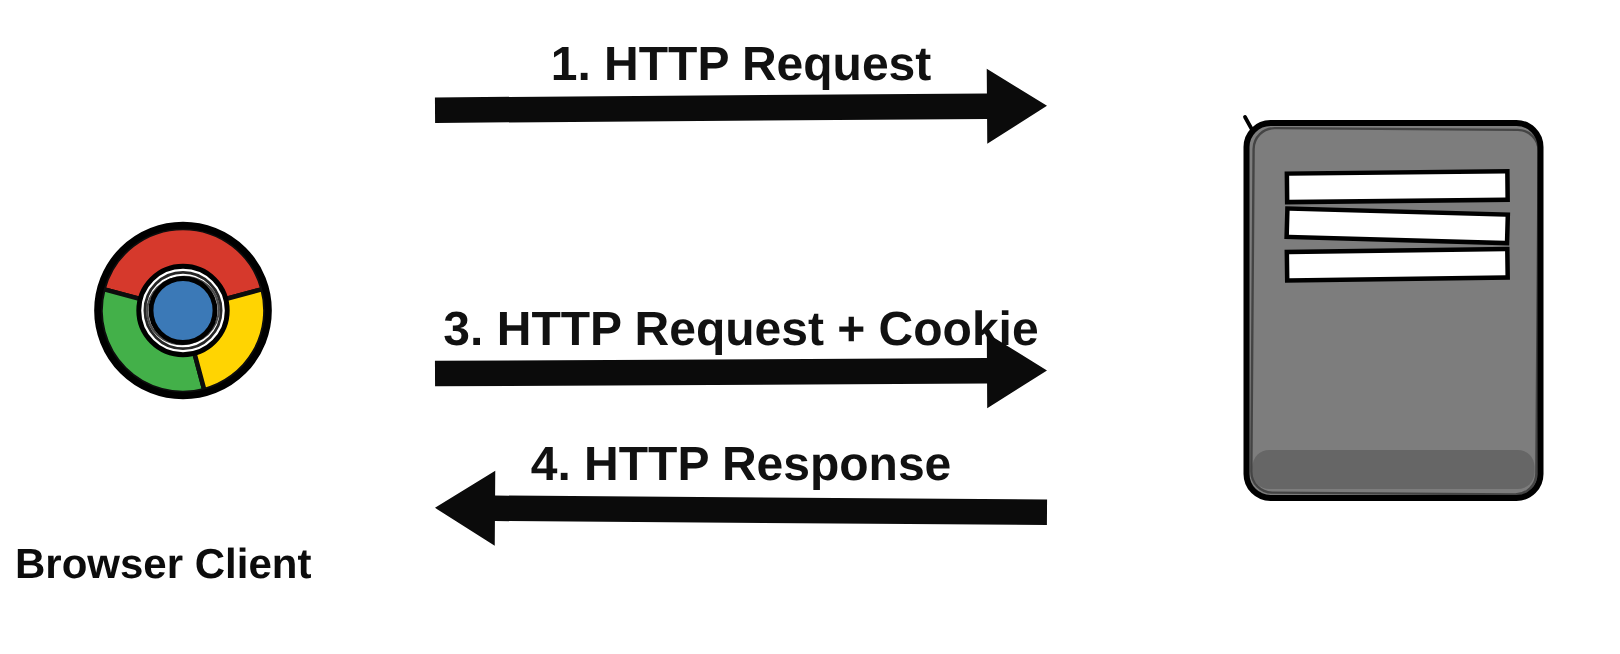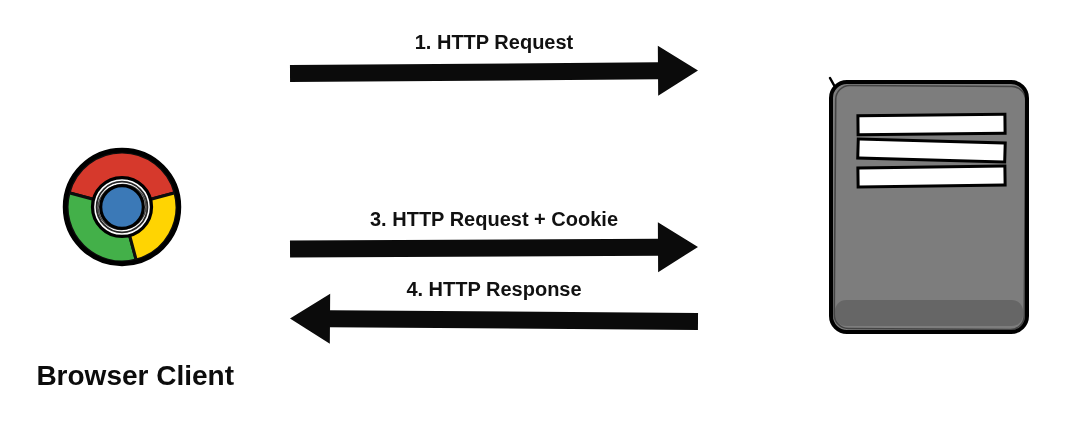--- a/index.html
+++ b/index.html
@@ -9,46 +9,46 @@
     background:#ffffff;
     overflow:hidden;
     font-family:"Liberation Sans", sans-serif;
   }
 
   
   .msg-row { position:absolute; left:288px; width:412px; }
   .msg-label {
     width:412px;
     text-align:center;
-    font-size:20px;
+    font-size:32px;
     font-weight:bold;
     color:#111;
     line-height:26px;
     white-space:nowrap;
   }
   .arrow-wrap { position:absolute; left:0; width:412px; height:56px; }
   .arrow-svg { display:block; width:412px; height:56px; }
   .msg-row[data-direction="left"] .arrow-svg { transform:scaleX(-1); }
   .tilt-a { transform:rotate(-0.4deg); }
   .tilt-b { transform:rotate(0.5deg); }
   .tilt-c { transform:rotate(-0.3deg); }
   .tilt-d { transform:rotate(0.4deg); }
 
   
   #row1 { top:29px; }  #row1 .arrow-wrap { top:15px; }
   #row2 { top:121px; } #row2 .arrow-wrap { top:18px; }
   #row3 { top:206px; } #row3 .arrow-wrap { top:14px; }
-  #row4 { top:276px; } #row4 .arrow-wrap { top:16px; }
+  #row4 { top:296px; } #row4 .arrow-wrap { top:16px; }
 
   
   .node-label {
     position:absolute;
     width:224px;
     top:360px;
-    text-align:right;
+    text-align:left;
     font-size:28px;
     font-weight:bold;
     color:#0c0c0c;
     white-space:nowrap;
   }
   #browser-label { left:10px; }
   #server-label  { left:818px; }
 
   #chrome-icon { position:absolute; left:61px; top:146px; width:122px; height:122px; }
   #server-icon { position:absolute; left:826px; top:76px; width:208px; height:258px; }

